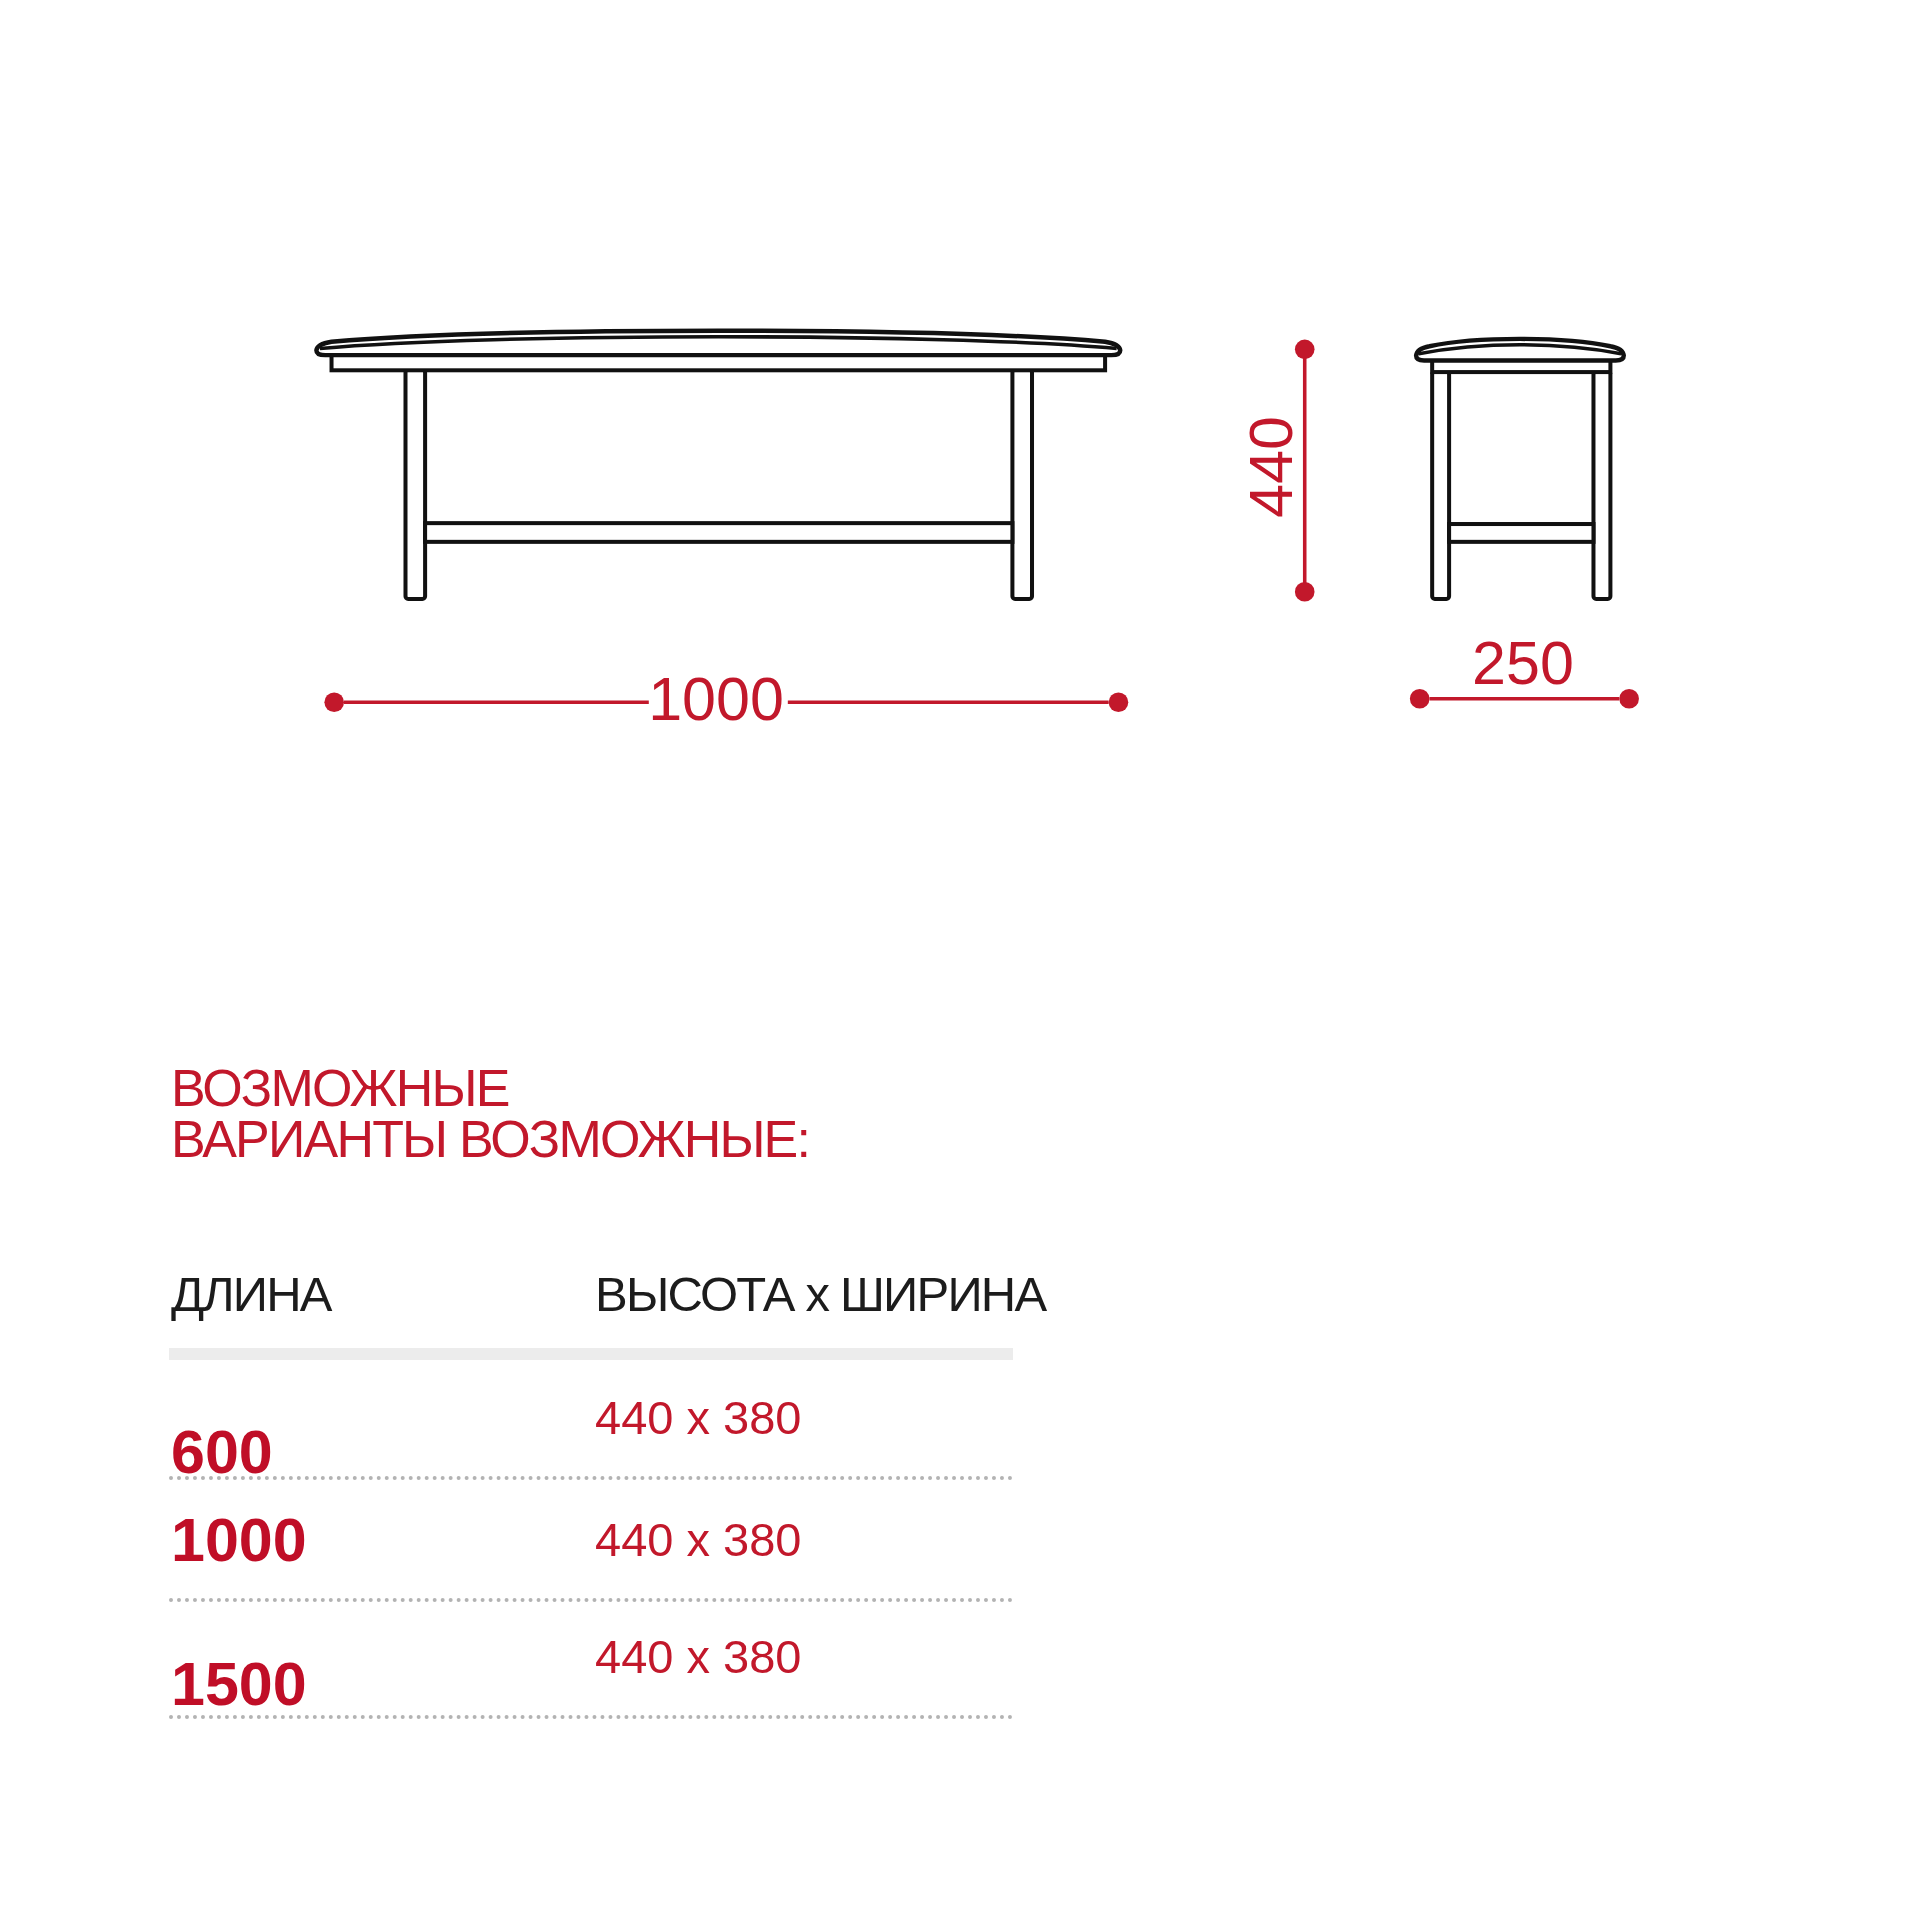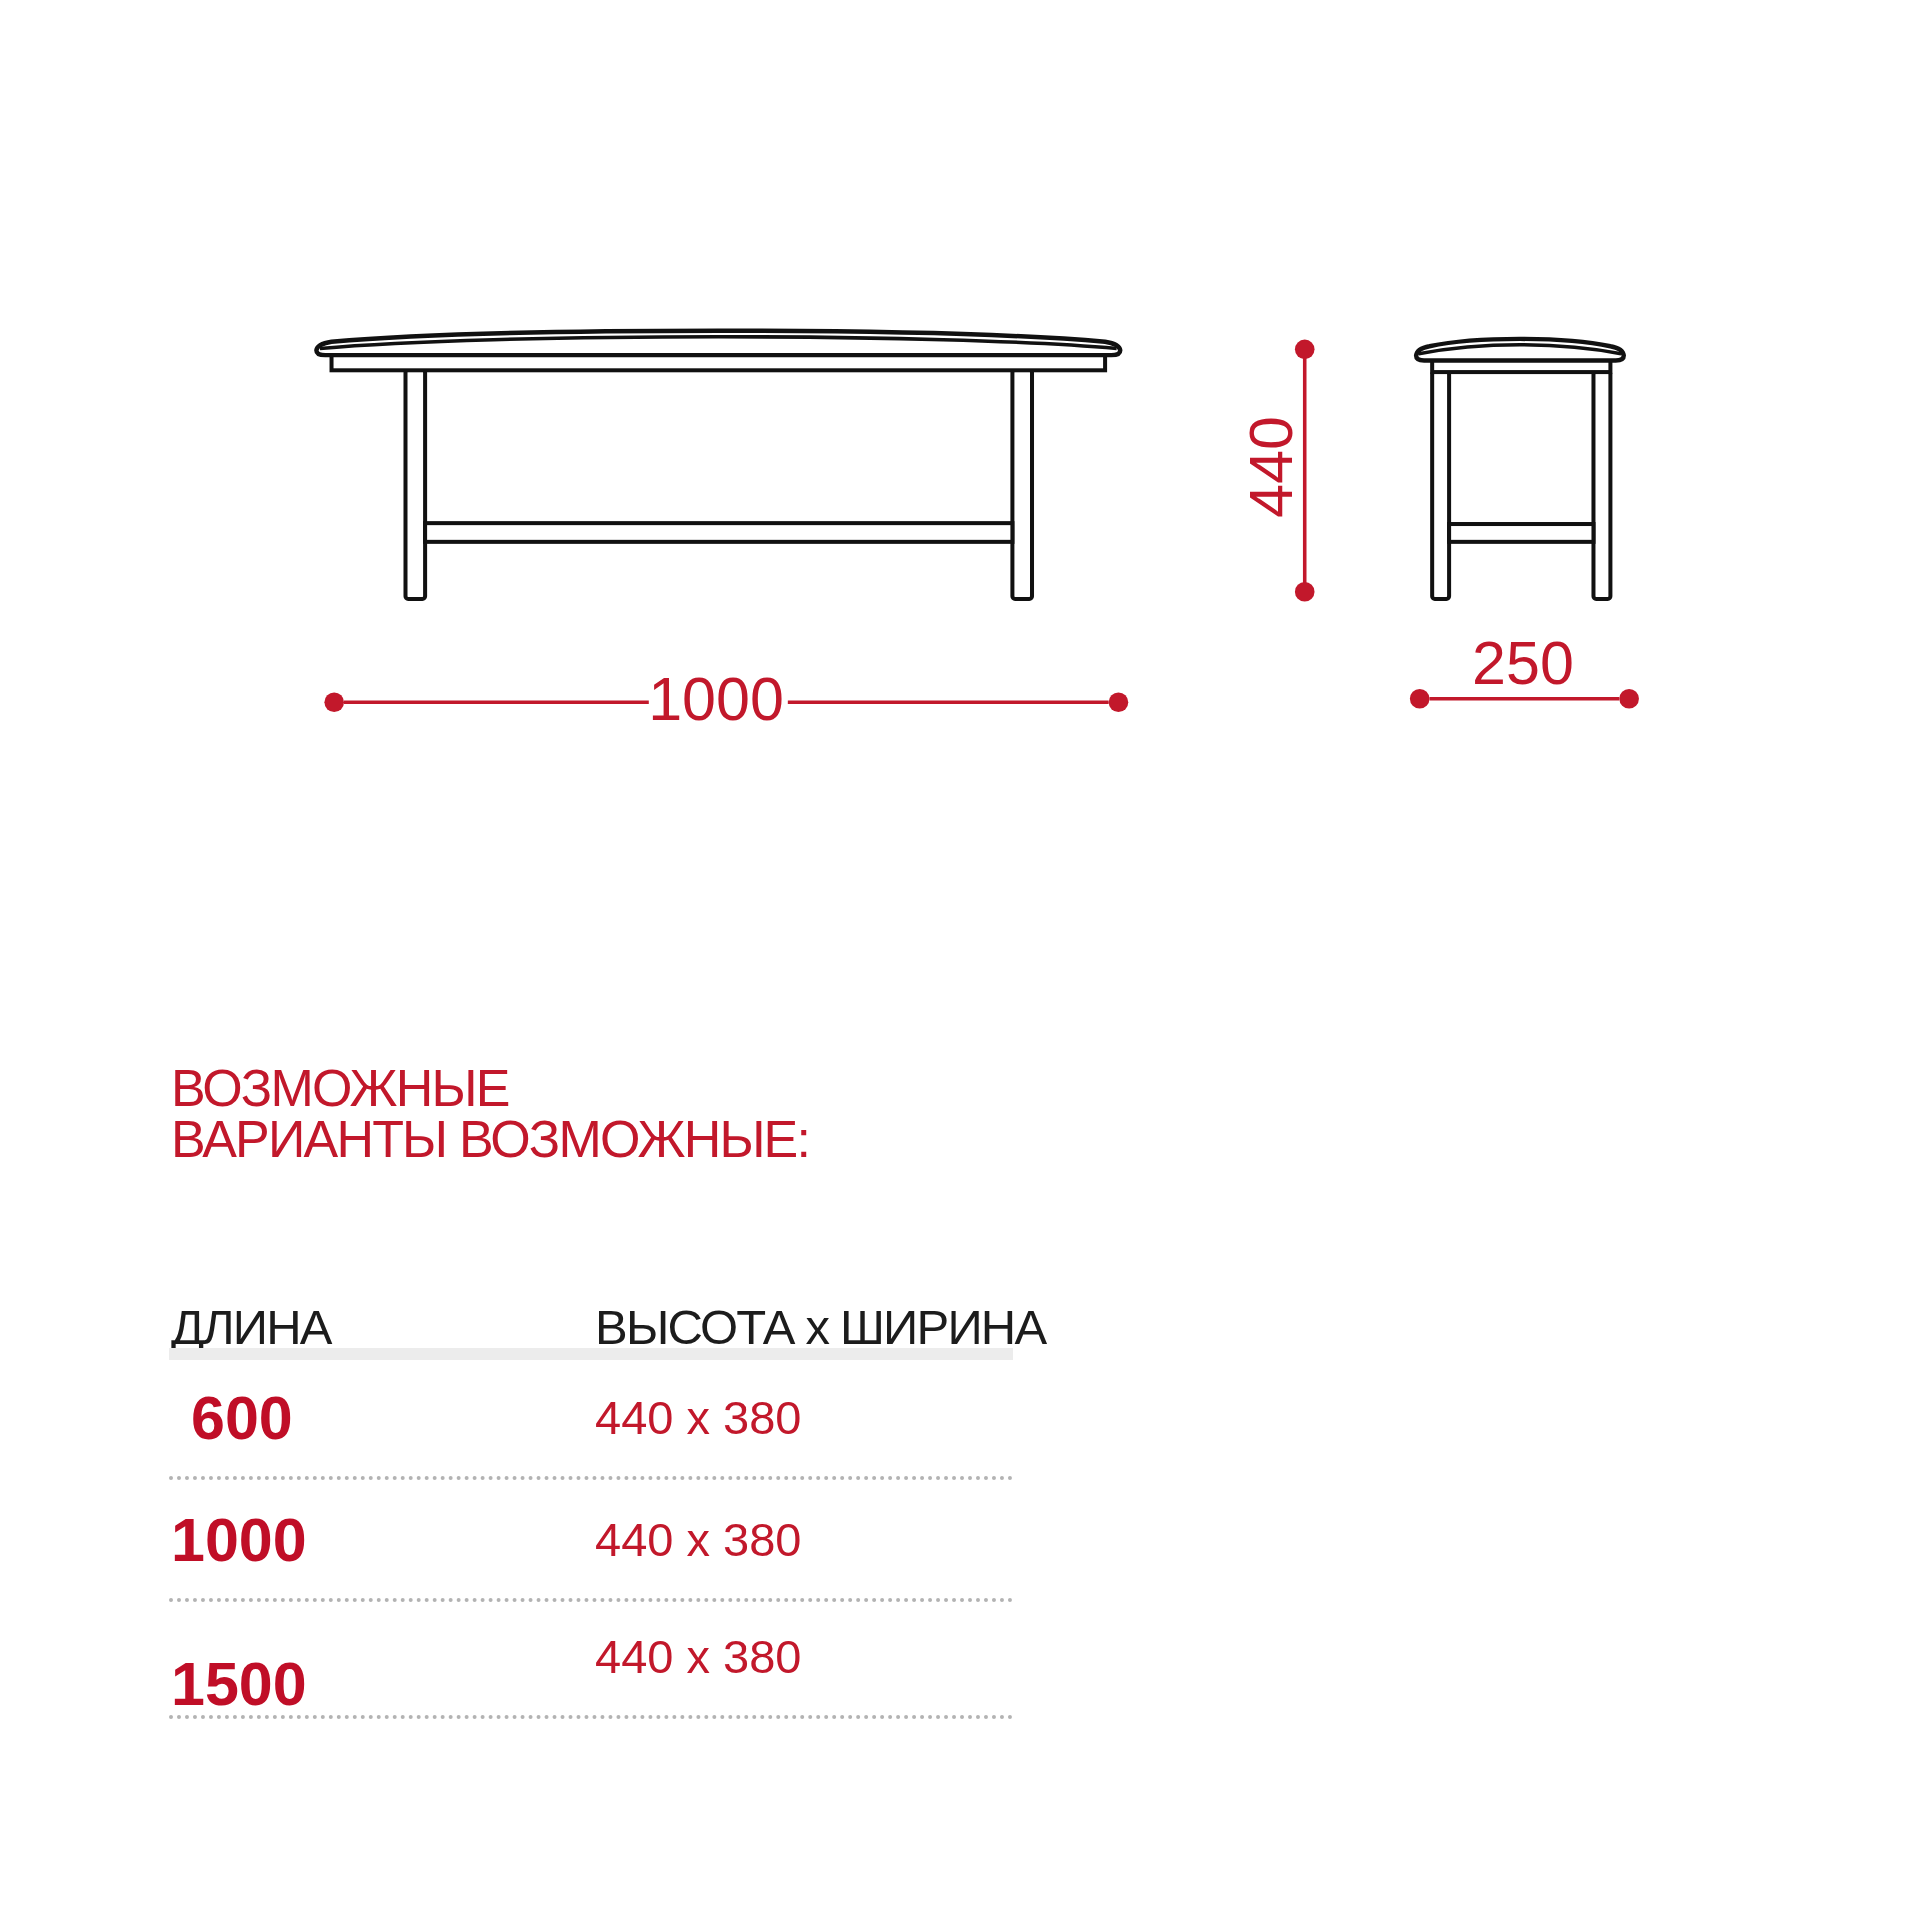--- a/index.html
+++ b/index.html
@@ -15,21 +15,21 @@
   html,body{width:1925px;height:1925px;background:var(--background);
     font-family:"Liberation Sans",sans-serif;overflow:hidden;}
   .stage{position:relative;width:1925px;height:1925px;}
   svg.blueprint{position:absolute;left:0;top:0;color:var(--line);}
   .dim-label{position:absolute;width:214px;height:62px;line-height:62px;
     font-size:61px;text-align:center;color:var(--accent);white-space:nowrap;}
   .dim-label.vertical{transform:rotate(-90deg);transform-origin:50% 50%;}
   .variants-title{position:absolute;left:171px;top:1063px;color:var(--accent);
     font-size:52px;line-height:51px;letter-spacing:-1.8px;}
   .col-head{position:absolute;top:1269px;font-size:49px;line-height:50px;
-    color:var(--header-text);letter-spacing:-1.8px;white-space:nowrap;margin-top:33px;}
+    color:var(--header-text);letter-spacing:-1.8px;white-space:nowrap;}
   .col-1{left:171px;}
   .col-2{left:595px;}
   .head-rule{position:absolute;left:169px;top:1348px;width:844px;height:11.6px;
     background:var(--table-rule);}
   .row-length{position:absolute;left:171px;font-size:61px;line-height:62px;
     font-weight:bold;color:var(--accent-strong);white-space:nowrap;}
   .row-size{position:absolute;left:595px;font-size:47px;line-height:62px;
     color:var(--accent);white-space:nowrap;}
   .dotted-rule{position:absolute;left:169px;width:844px;height:0;
     border-top:4.5px dotted var(--dotted);}
@@ -103,21 +103,21 @@
   <div class="variants-title">
     <div>ВОЗМОЖНЫЕ</div>
     <div>ВАРИАНТЫ ВОЗМОЖНЫЕ:</div>
   </div>
 
   <div class="col-head col-1">ДЛИНА</div>
   <div class="col-head col-2">ВЫСОТА х ШИРИНА</div>
 
   <div class="head-rule"></div>
 
-  <div class="row-length" style="top:1387px;margin-left:20px;">600</div>
+  <div class="row-length" style="top:1421px;">600</div>
   <div class="row-size" style="top:1387px;">440 x 380</div>
   <div class="dotted-rule" style="top:1476px;"></div>
 
   <div class="row-length" style="top:1509px;">1000</div>
   <div class="row-size" style="top:1509px;">440 x 380</div>
   <div class="dotted-rule" style="top:1598px;"></div>
 
   <div class="row-length" style="top:1626px;margin-top:27px;">1500</div>
   <div class="row-size" style="top:1626px;">440 x 380</div>
   <div class="dotted-rule" style="top:1715px;"></div>

